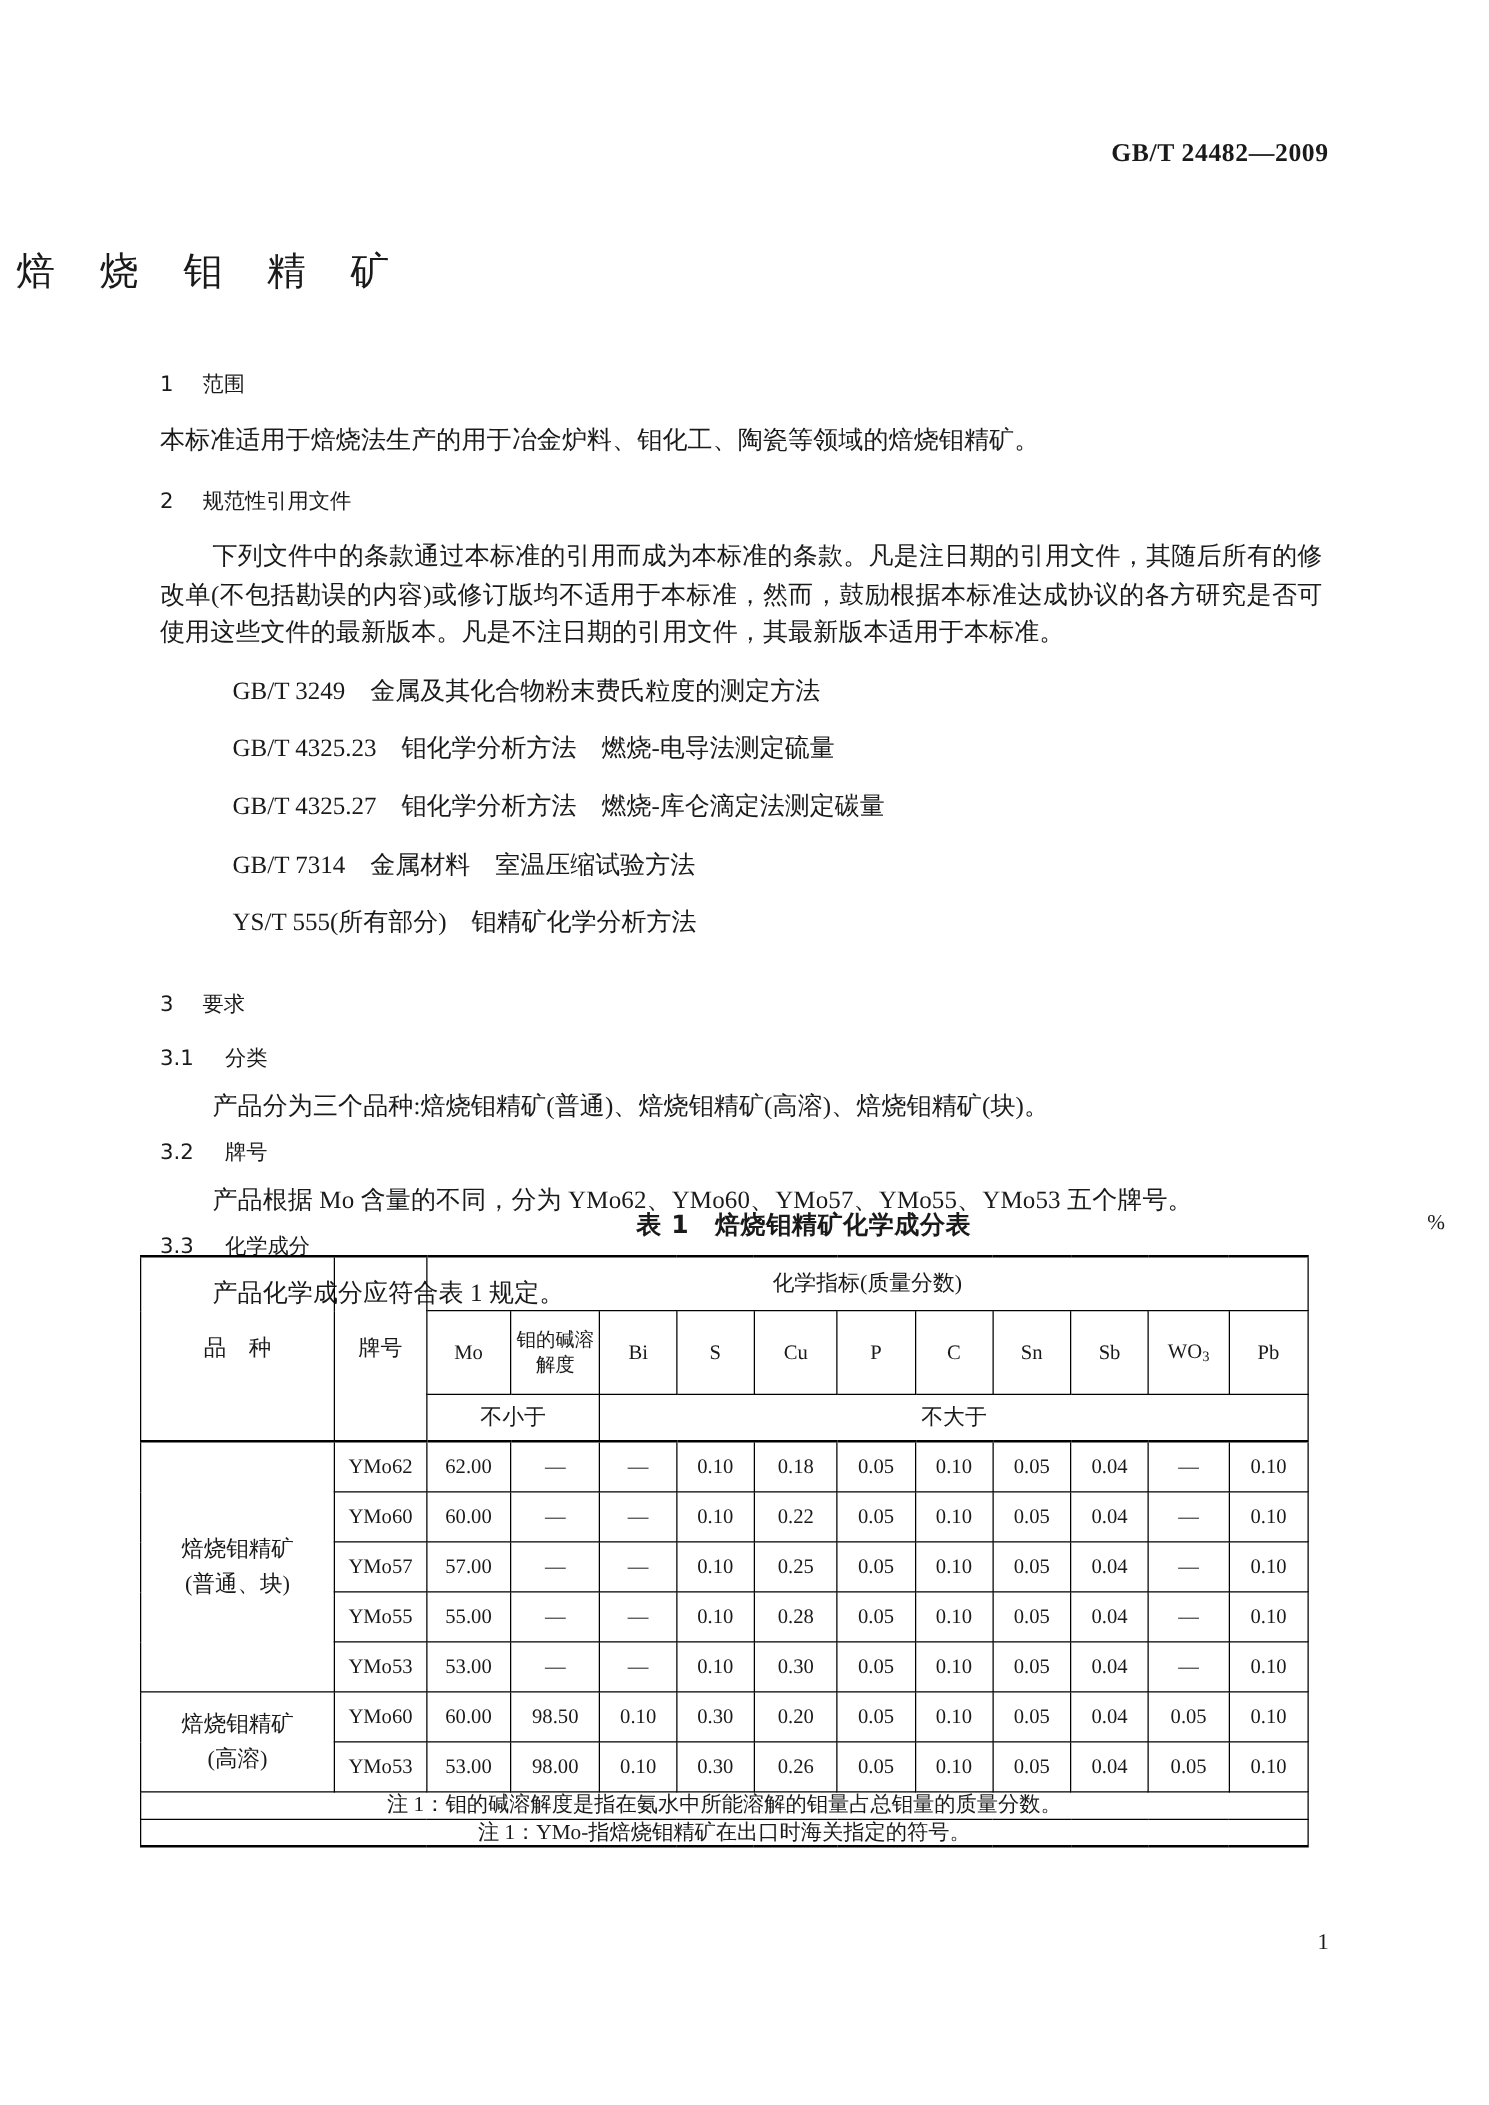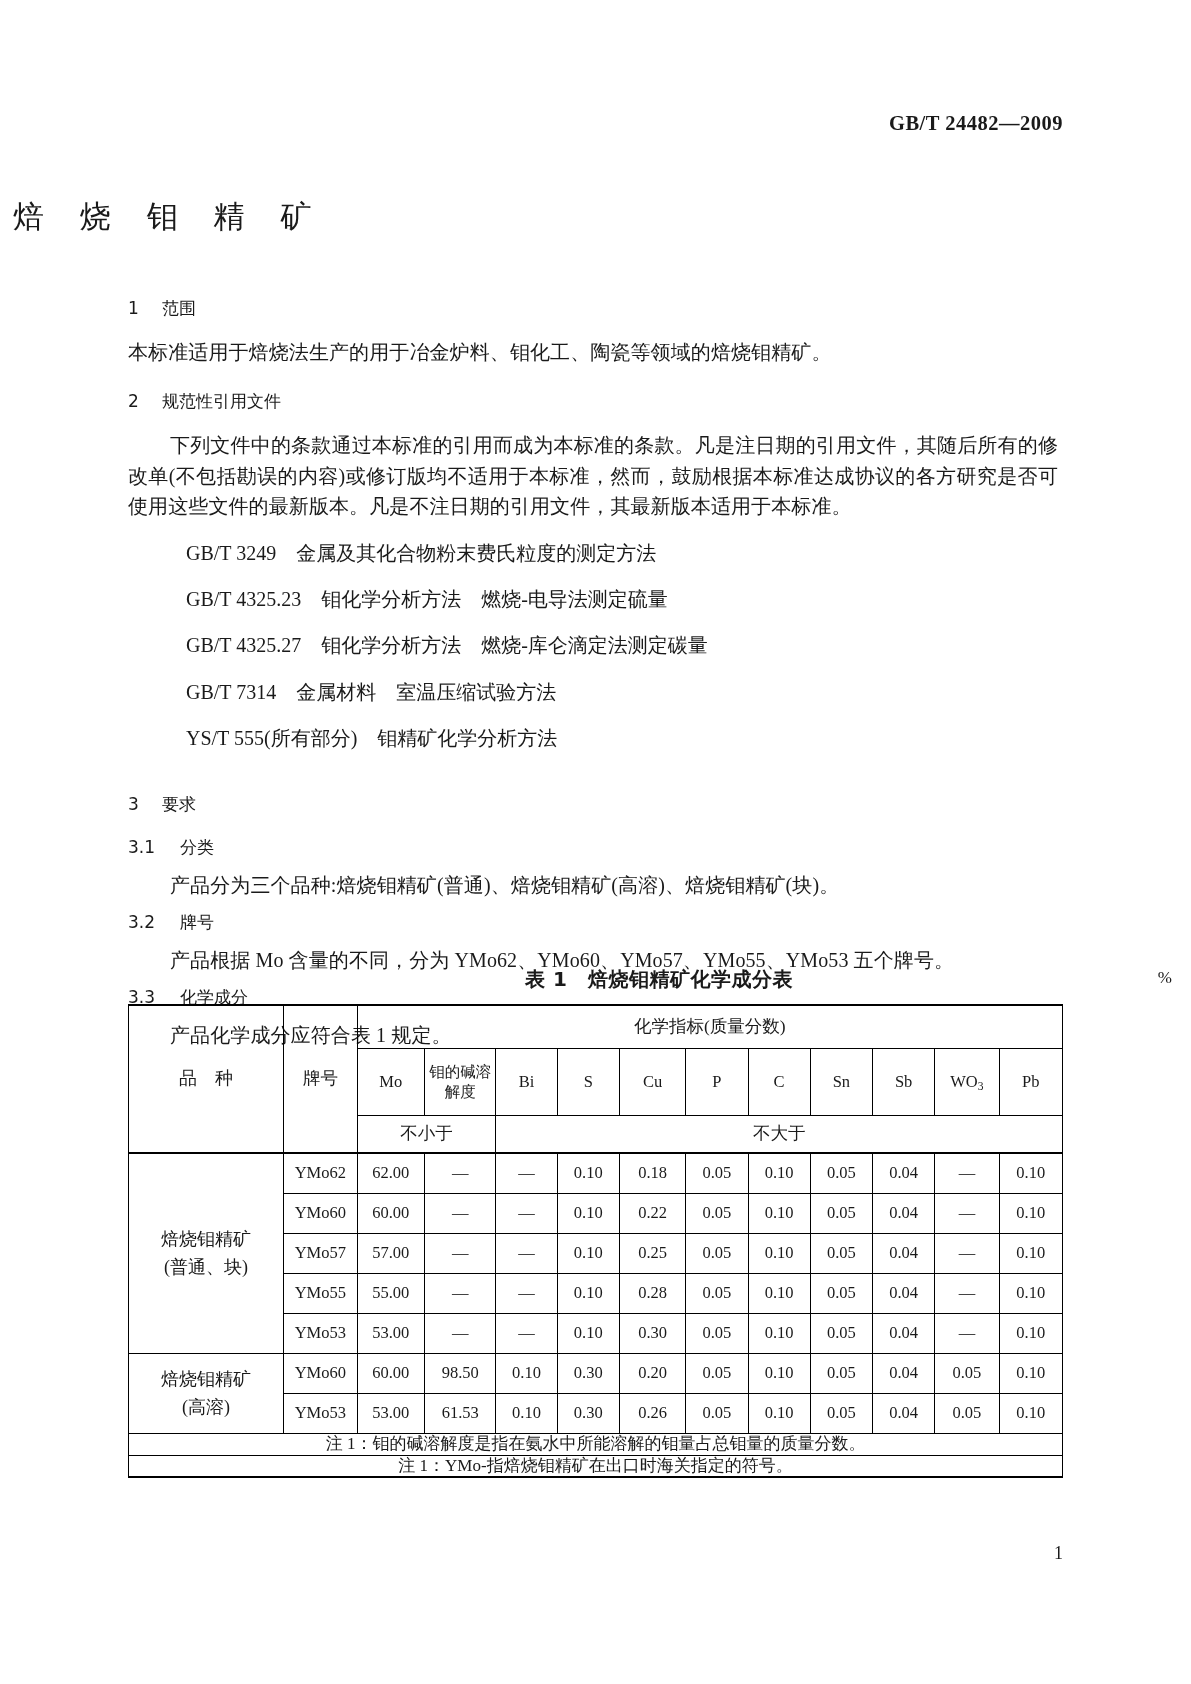--- a/index.html
+++ b/index.html
@@ -98,21 +98,21 @@
   }
   .gap-sm { height: 14px; }
   .gap-md { height: 20px; }
   .gap-lg { height: 26px; }
 
   .latin { font-family: "Liberation Serif", "DejaVu Serif", serif; }
 
   
   .table-wrap {
     position: absolute;
-    left: 128px;
+    left: 112px;
     top: 966px;
     width: 1062px;
   }
   .table-caption {
     text-align: center;
     font-family: "DejaVu Sans", "Liberation Sans", sans-serif;
     font-size: 20px;
     font-weight: bold;
     letter-spacing: 0.5px;
     margin-bottom: 11px;
@@ -376,21 +376,21 @@
           <td>0.05</td>
           <td>0.10</td>
           <td>0.05</td>
           <td>0.04</td>
           <td>0.05</td>
           <td>0.10</td>
         </tr>
         <tr>
           <td style="height:39px">YMo53</td>
           <td>53.00</td>
-          <td>61.53</td>
+          <td>98.00</td>
           <td>0.10</td>
           <td>0.30</td>
           <td>0.26</td>
           <td>0.05</td>
           <td>0.10</td>
           <td>0.05</td>
           <td>0.04</td>
           <td>0.05</td>
           <td>0.10</td>
         </tr>

